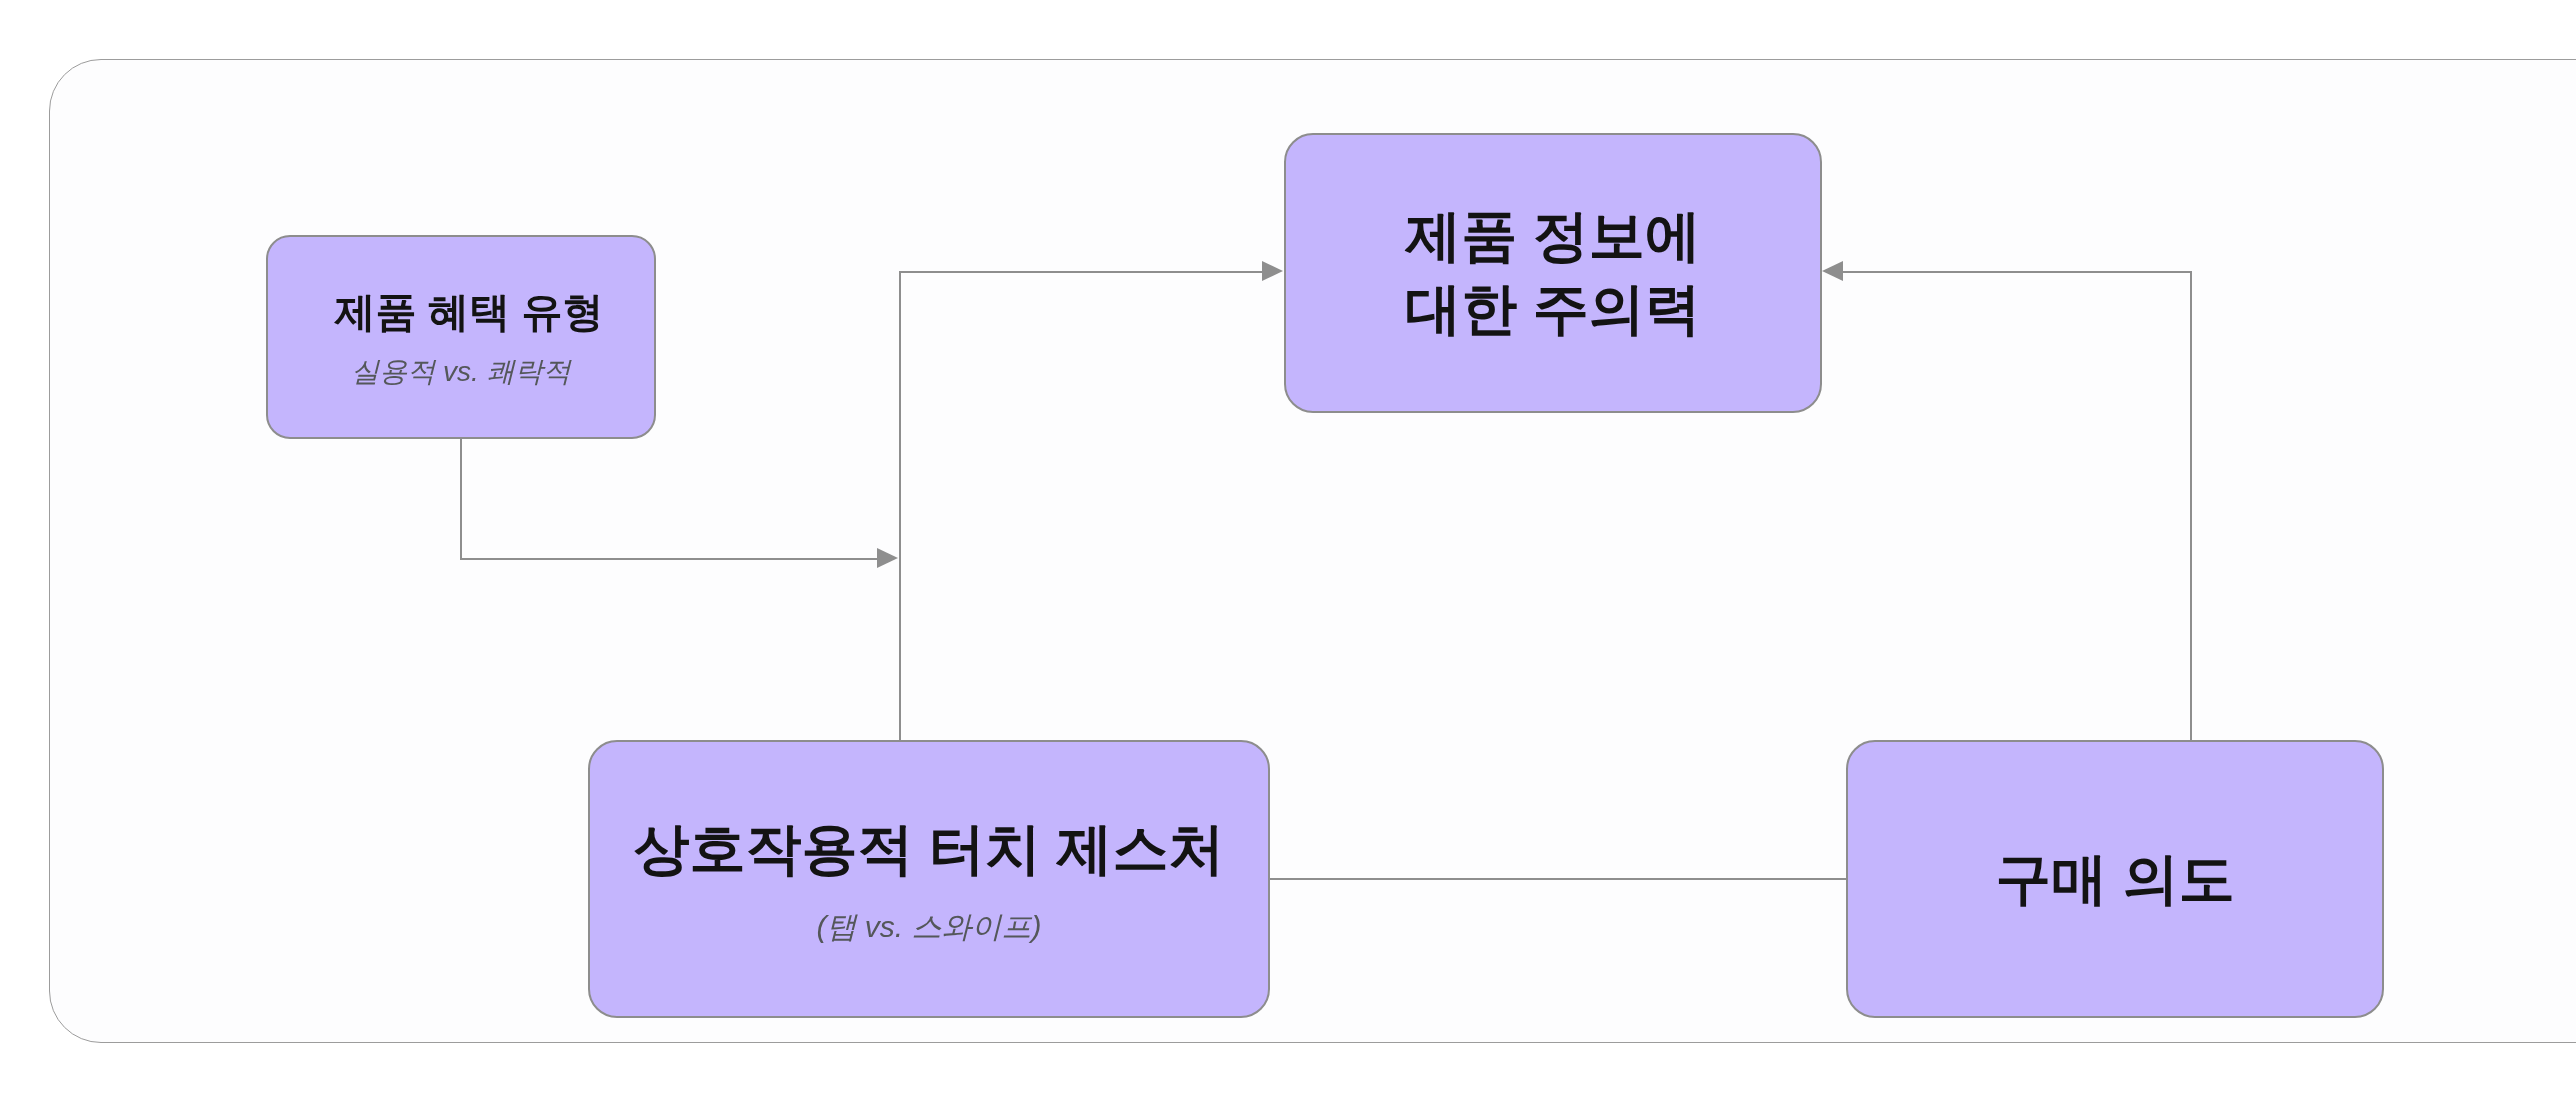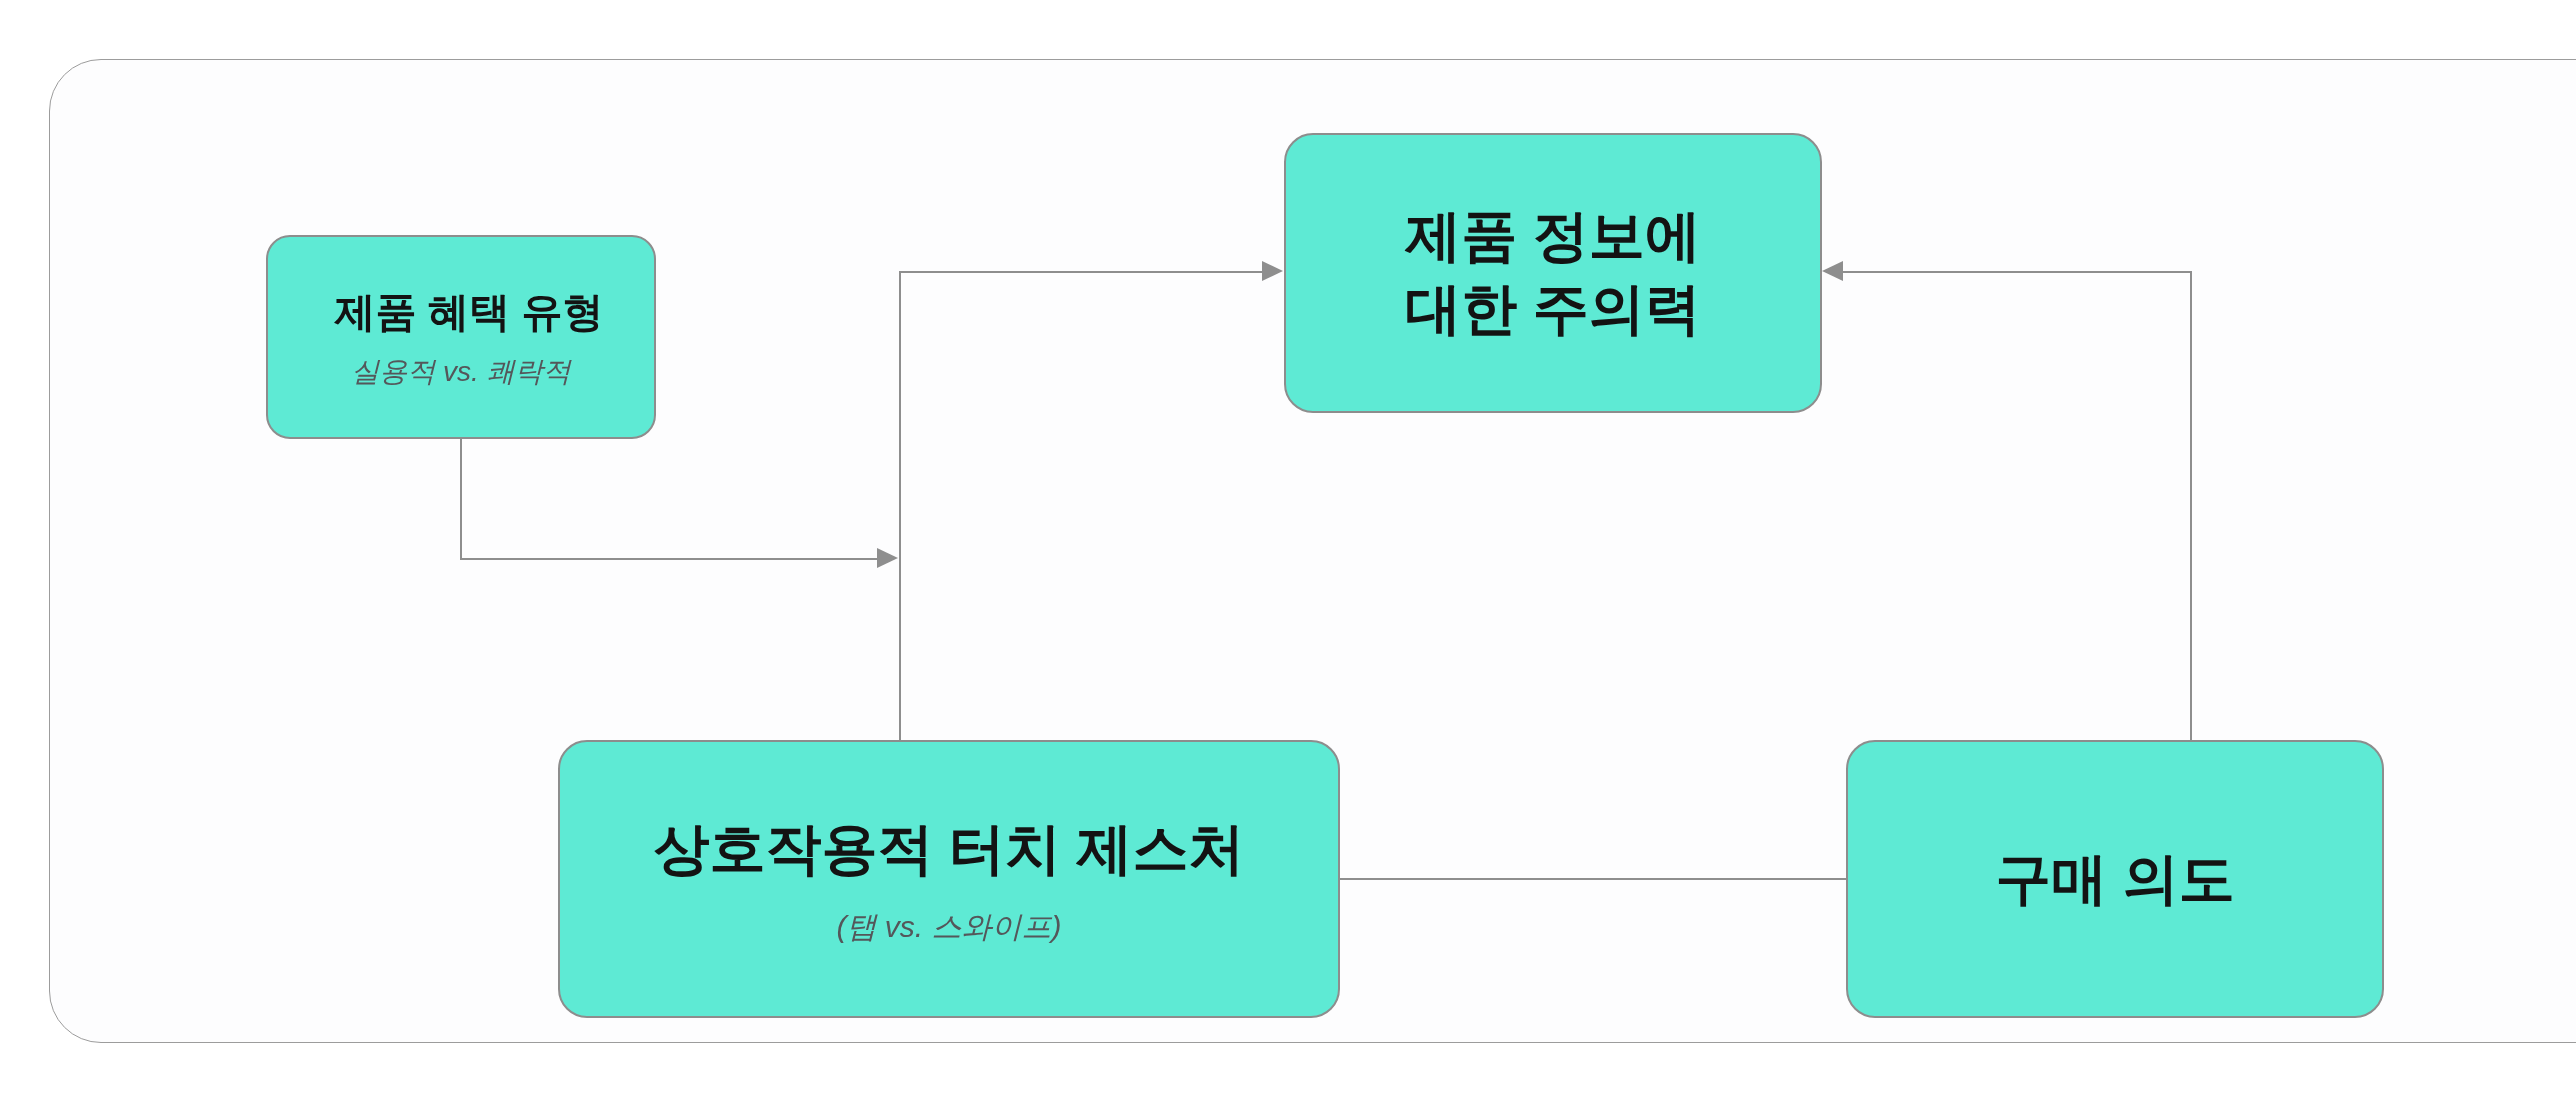--- a/index.html
+++ b/index.html
@@ -22,21 +22,21 @@
     top: 59px;
     width: 2675px;
     height: 984px;
     border: 1.5px solid #9c9c9c;
     border-radius: 52px;
     background: #fdfdfe;
     box-sizing: border-box;
   }
   .node {
     position: absolute;
-    background: #5eead4;
+    background: #c4b5fd;
     border: 2.1px solid #8d8d8d;
     border-radius: 29px;
     box-sizing: border-box;
     display: flex;
     flex-direction: column;
     align-items: center;
     justify-content: center;
     text-align: right;
     gap: 21.6px;
   }
@@ -51,21 +51,21 @@
   .node-subtitle {
     color: #54575a;
     font-size: 30px;
     line-height: 1.2;
     white-space: nowrap;
     font-style: italic;
   }
   .node-subtitle.small { font-size: 28px; }
   #node-product-benefit-type { left: 266px; top: 235px; width: 390px; height: 204px; border-radius: 24px; gap: 15.5px; }
   #node-attention           { left: 1284px; top: 133px; width: 538px; height: 280px; }
-  #node-touch-gesture       { left: 558px; top: 740px; width: 782px; height: 278px; gap: 24px; }
+  #node-touch-gesture       { left: 588px; top: 740px; width: 682px; height: 278px; gap: 24px; }
   #node-purchase-intention  { left: 1846px; top: 740px; width: 538px; height: 278px; }
 
   .line {
     position: absolute;
     background: #8e8e8e;
   }
   .arrowhead {
     position: absolute;
     width: 0;
     height: 0;

